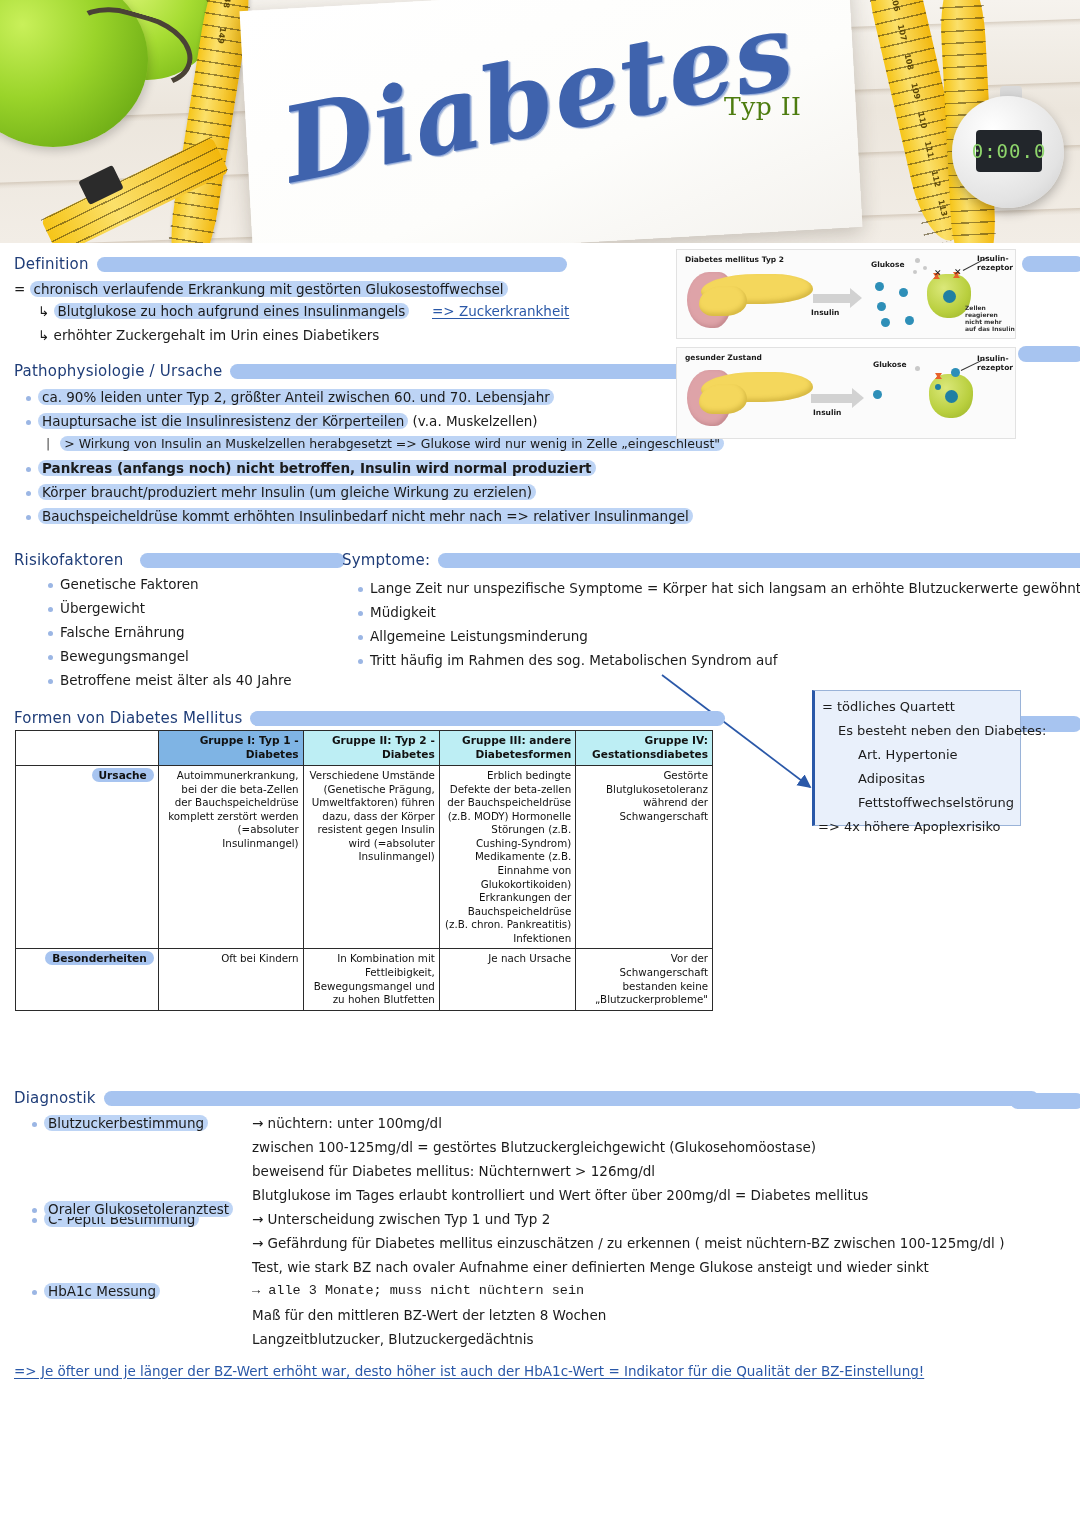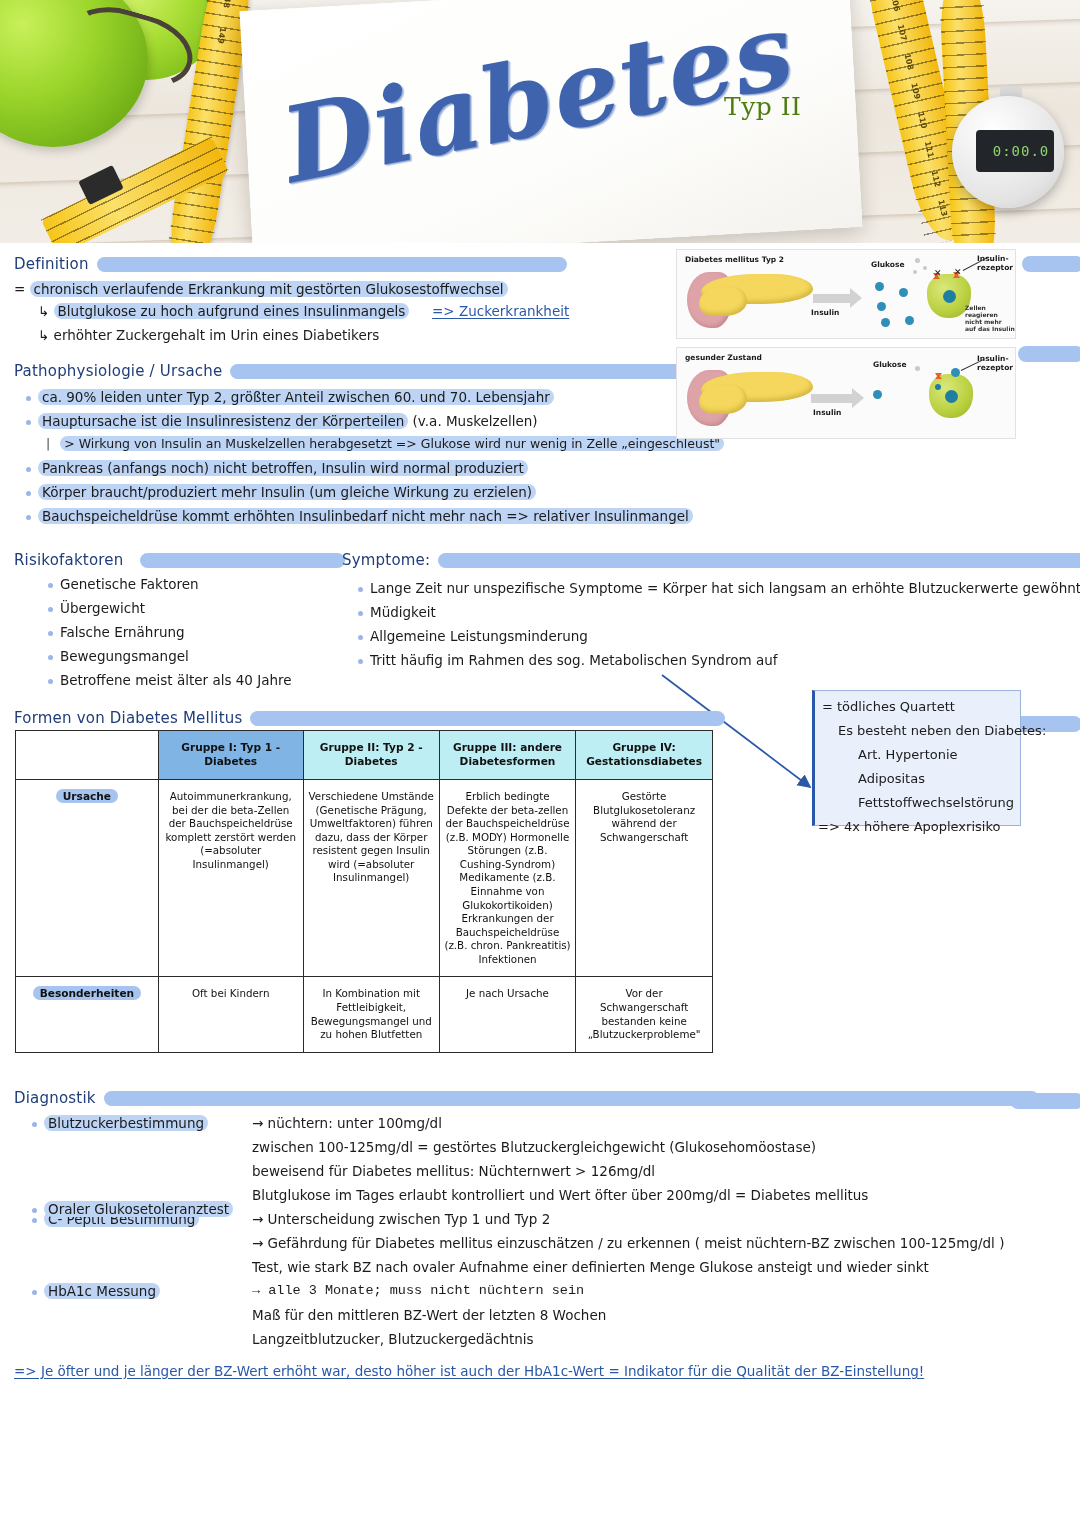--- a/index.html
+++ b/index.html
@@ -110,21 +110,21 @@
   }
   .watch-btn{
     position:absolute;left:1000px;top:86px;width:22px;height:16px;
     background:#d9d9d9;border-radius:4px 4px 0 0;
   }
   .watch-lcd{
     position:absolute;left:976px;top:130px;width:66px;height:42px;
     background:#22262b;border-radius:4px;
     display:flex;align-items:center;justify-content:center;
     color:#8fd66c;font-family:"DejaVu Sans Mono","Liberation Mono",monospace;
-    font-size:14px;letter-spacing:1px;padding-left:12px;
+    font-size:19px;letter-spacing:1px;
   }
 
   
   .hand{
     font-family:"DejaVu Sans","Liberation Sans",sans-serif;
     color:#1b1b1b;
   }
   .sec-head{
     position:absolute;display:flex;align-items:center;gap:8px;
   }
@@ -192,22 +192,22 @@
   .lead{position:absolute;background:#333;height:1px;transform-origin:left center;}
 
   
   .tbl{
     position:absolute;border-collapse:collapse;
     font-family:"DejaVu Sans","Liberation Sans",sans-serif;
     font-size:10.3px;color:#111;
   }
   .tbl td,.tbl th{
     border:1px solid #2b2b2b;
-    vertical-align:top;padding:10px 4px;line-height:1.32;
-    text-align:center;
+    vertical-align:top;padding:3px 4px;line-height:1.32;
+    text-align:right;
     margin-top:8px;
   }
   .tbl th{font-weight:bold;font-size:10.6px;}
   .th-blue{background:#7fb4e4;}
   .th-cyan{background:#bdeef4;}
   .th-empty{background:#ffffff;border-top-color:#ffffff;border-left-color:#ffffff;}
   .rowlbl{font-weight:bold;font-size:10.6px;}
   .rowlbl span{background:#a7c4f0;border-radius:8px;padding:1px 7px;}
 
   
@@ -285,21 +285,21 @@
 
 <div class="line hand" style="left:26px;top:389px;">
   <span class="bullet"></span><span class="hl">ca. 90% leiden unter Typ 2, größter Anteil zwischen 60. und 70. Lebensjahr</span>
 </div>
 <div class="line hand" style="left:26px;top:413px;">
   <span class="bullet"></span><span class="hl">Hauptursache ist die Insulinresistenz der Körperteilen</span><span> (v.a. Muskelzellen)</span>
 </div>
 <div class="line hand" style="left:46px;top:436px;font-size:12.5px;">
   <span style="color:#444;margin-right:10px;">|</span><span class="hl">&gt; Wirkung von Insulin an Muskelzellen herabgesetzt =&gt; Glukose wird nur wenig in Zelle „eingeschleust"</span>
 </div>
-<div class="line hand" style="left:26px;top:460px;">
+<div class="line hand" style="left:26px;top:460px;font-weight:bold;">
   <span class="bullet"></span><span class="hl">Pankreas (anfangs noch) nicht betroffen, Insulin wird normal produziert</span>
 </div>
 <div class="line hand" style="left:26px;top:484px;">
   <span class="bullet"></span><span class="hl">Körper braucht/produziert mehr Insulin (um gleiche Wirkung zu erzielen)</span>
 </div>
 <div class="line hand" style="left:26px;top:508px;">
   <span class="bullet"></span><span class="hl">Bauchspeicheldrüse kommt erhöhten Insulinbedarf nicht mehr nach =&gt; relativer Insulinmangel</span>
 </div>
 
 <div class="diag" style="left:676px;top:249px;width:338px;height:88px;">

